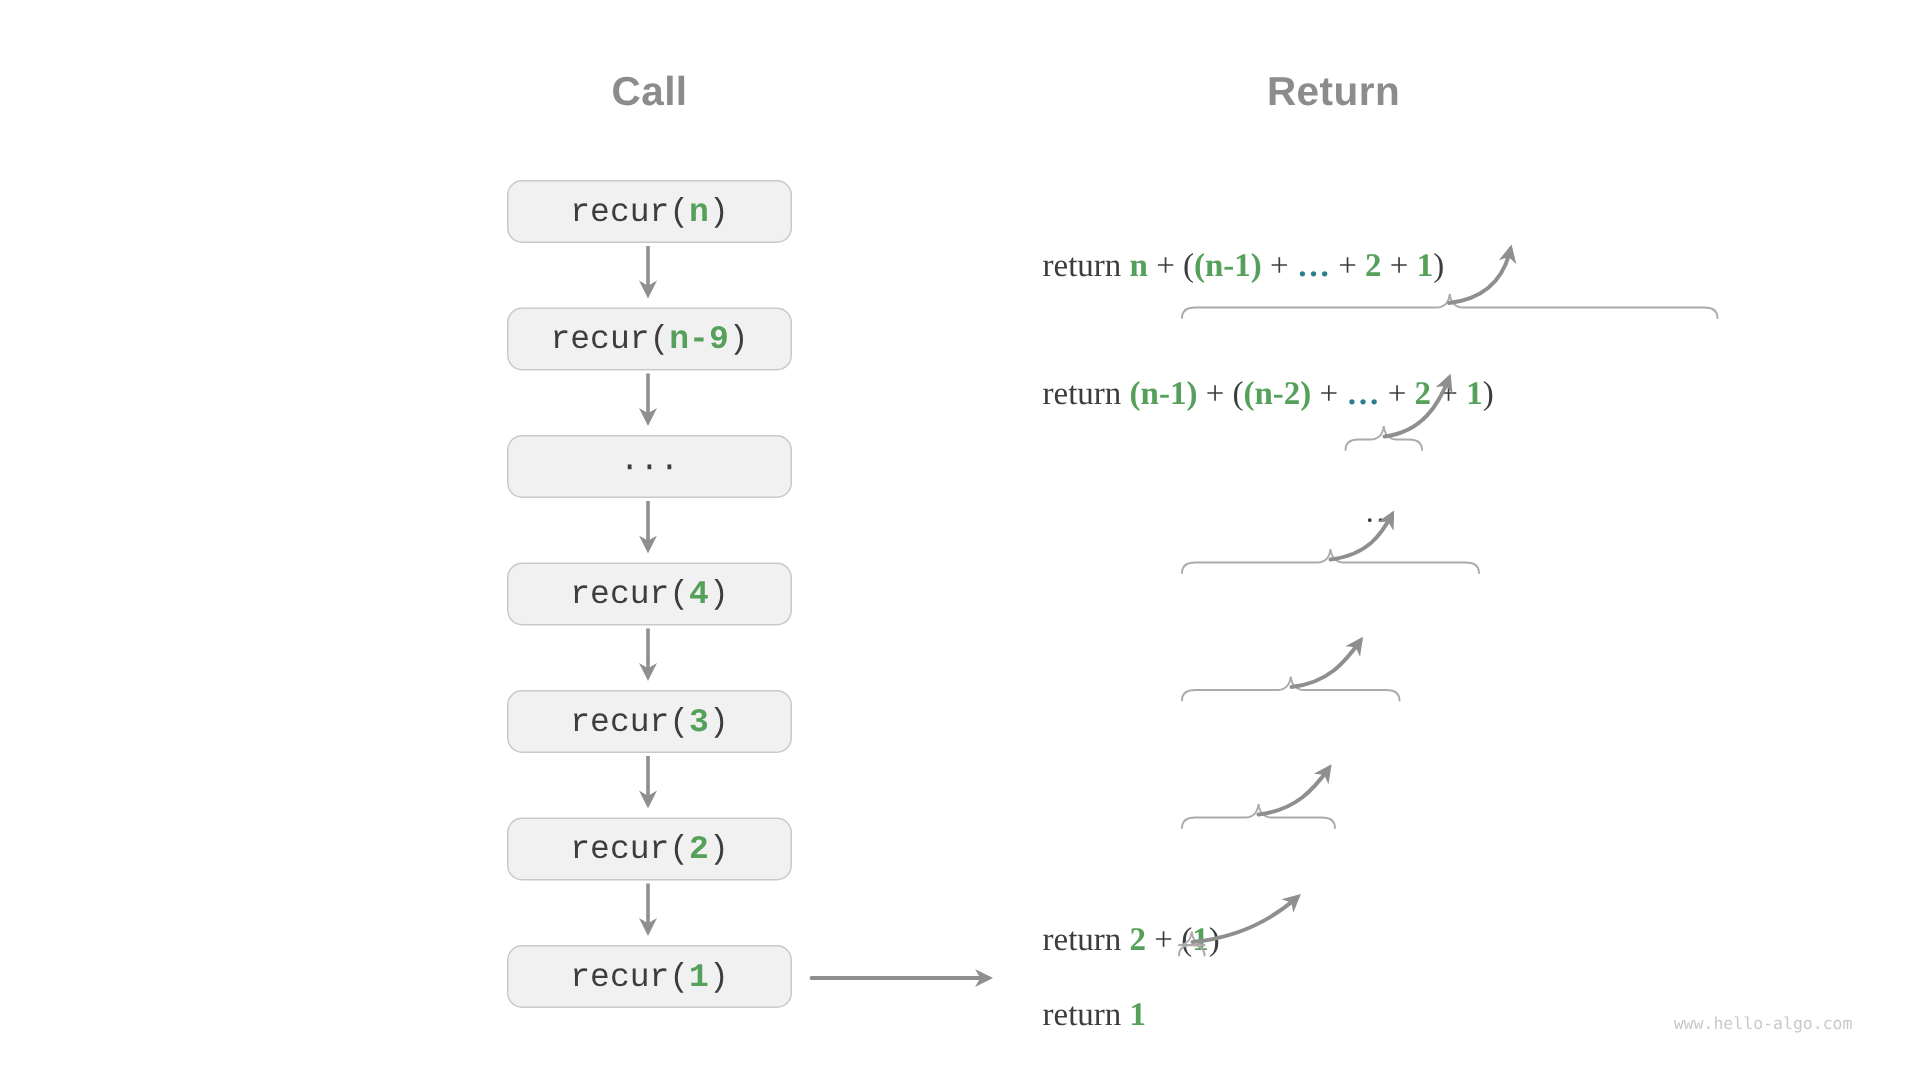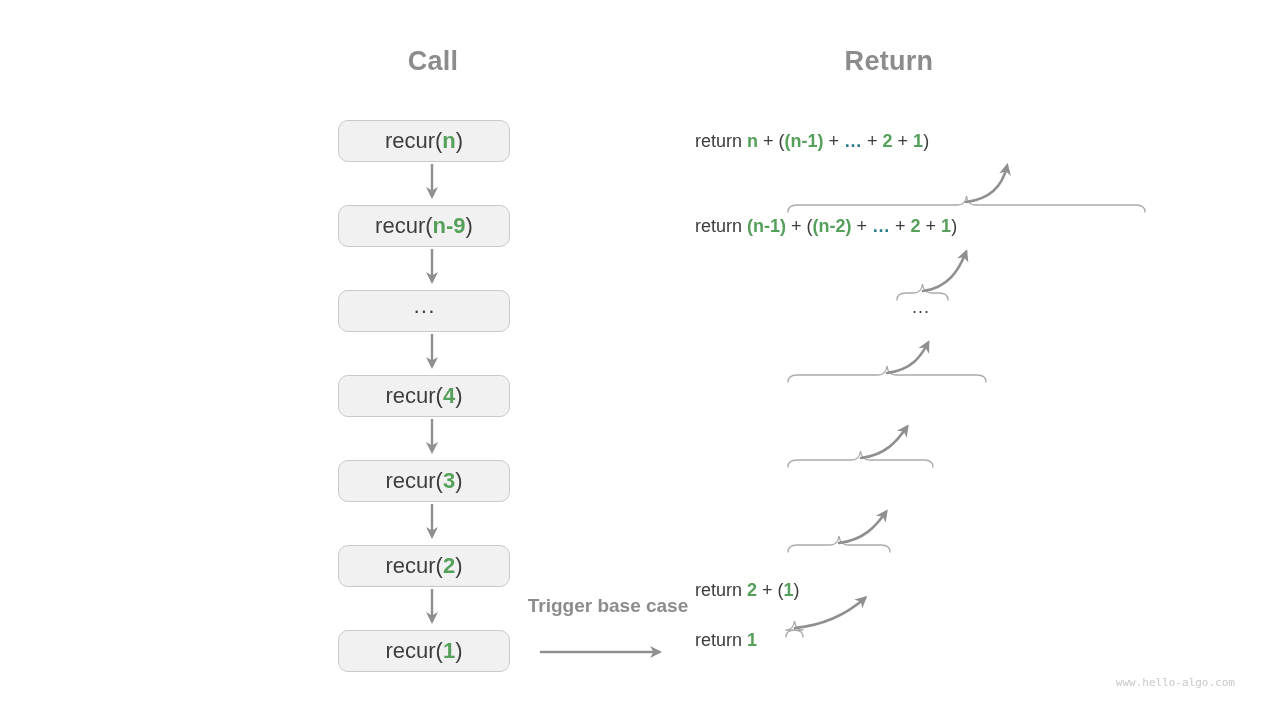--- a/index.html
+++ b/index.html
@@ -9,28 +9,28 @@
   html,body{margin:0;padding:0;}
   .stage{
     position:relative; width:1280px; height:720px; background:#ffffff; overflow:hidden;
     font-family:"Liberation Sans", sans-serif;
   }
   .col-header{
     position:absolute; text-align:center; font-weight:bold; font-size:27px; color:var(--muted);
     letter-spacing:.3px;
   }
   .call-box{
-    position:absolute; left:338px; width:172px; height:42px; box-sizing:border-box;
+    position:absolute; left:338px; width:190px; height:42px; box-sizing:border-box;
     background:var(--box-bg); border:1.4px solid var(--box-border); border-radius:10px;
     display:flex; align-items:center; justify-content:center;
-    font-family:Liberation Sans, sans-serif; font-size:22px; color:var(--dark); white-space:pre;
+    font-family:Liberation Mono, monospace; font-size:22px; color:var(--dark); white-space:pre;
   }
   .ret-row{
     position:absolute; left:695px; height:28px; line-height:28px;
-    font-family:Liberation Sans, sans-serif; font-size:18px; color:var(--dark); white-space:pre;
+    font-family:Liberation Serif, serif; font-size:22px; color:var(--dark); white-space:pre;margin-top:36px;
   }
   .ret-row.dots-row{ left:895px; width:51px; text-align:center; }
   .seg-dark{ color:var(--dark); }
   .seg-green{ color:var(--green); font-weight:bold; }
   .seg-teal{ color:var(--teal); font-weight:bold; }
   .trigger-label{
     position:absolute; left:500px; top:595px; width:216px; text-align:center;
     font-weight:bold; font-size:19px; color:var(--muted);
   }
   .watermark{
@@ -57,21 +57,20 @@
   <div class="call-box" style="top:460px;"><span class="seg-dark">recur(</span><span class="seg-green">3</span><span class="seg-dark">)</span></div>
   <div class="call-box" style="top:545px;"><span class="seg-dark">recur(</span><span class="seg-green">2</span><span class="seg-dark">)</span></div>
   <div class="call-box" style="top:630px;"><span class="seg-dark">recur(</span><span class="seg-green">1</span><span class="seg-dark">)</span></div>
 
   <div class="ret-row" style="top:127px;"><span class="seg-dark">return </span><span class="seg-green">n</span><span class="seg-dark"> + (</span><span class="seg-green">(n-1)</span><span class="seg-dark"> + </span><span class="seg-teal">…</span><span class="seg-dark"> + </span><span class="seg-green">2</span><span class="seg-dark"> + </span><span class="seg-green">1</span><span class="seg-dark">)</span></div>
   <div class="ret-row" style="top:212px;"><span class="seg-dark">return </span><span class="seg-green">(n-1)</span><span class="seg-dark"> + (</span><span class="seg-green">(n-2)</span><span class="seg-dark"> + </span><span class="seg-teal">…</span><span class="seg-dark"> + </span><span class="seg-green">2</span><span class="seg-dark"> + </span><span class="seg-green">1</span><span class="seg-dark">)</span></div>
   <div class="ret-row dots-row" style="top:297px;"><span class="seg-dark">···</span></div>
   <div class="ret-row" style="top:576px;"><span class="seg-dark">return </span><span class="seg-green">2</span><span class="seg-dark"> + (</span><span class="seg-green">1</span><span class="seg-dark">)</span></div>
   <div class="ret-row" style="top:626px;"><span class="seg-dark">return </span><span class="seg-green">1</span></div>
 
-  <div class="trigger-label">Trigger base case</div>
   <div class="watermark">www.hello-algo.com</div>
 
   <svg class="overlay" width="1280" height="720" viewBox="0 0 1280 720">
     <defs>
       <marker id="ah" markerUnits="userSpaceOnUse" markerWidth="15" markerHeight="15" refX="10" refY="7" orient="auto">
         <path d="M1,1 L13,7 L1,13 L4.5,7 Z" fill="#8f8f8f"></path>
       </marker>
     </defs>
 
     <path class="call-arrow" d="M432 164 L432 196" marker-end="url(#ah)"></path>

